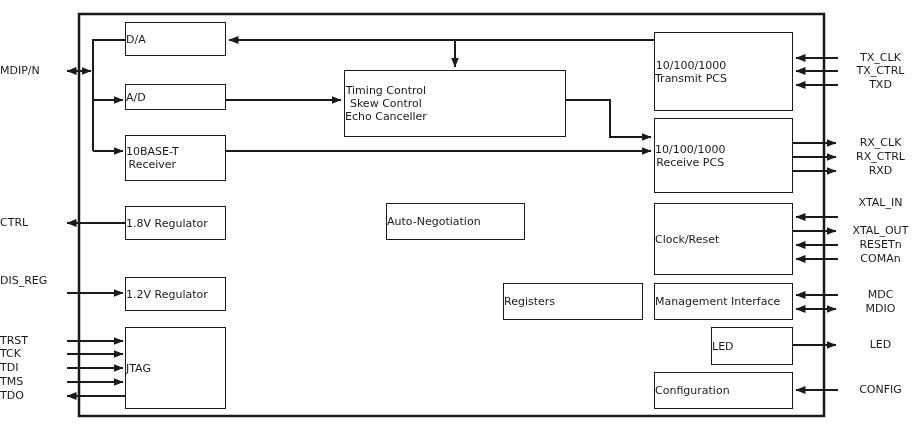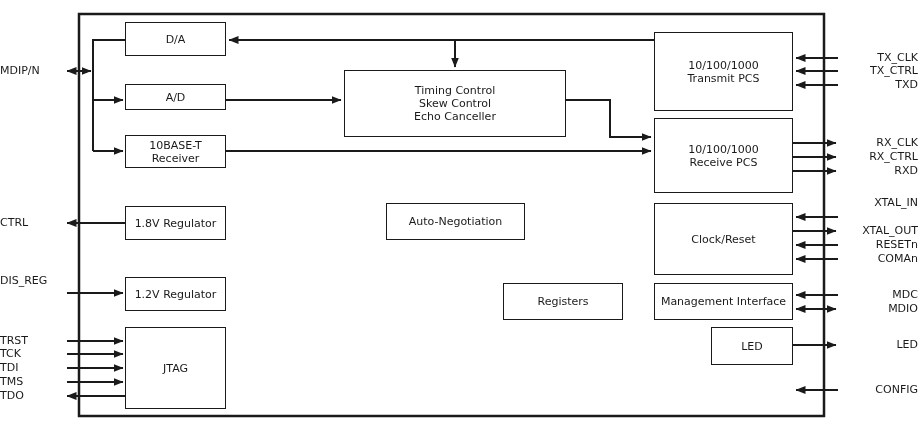--- a/index.html
+++ b/index.html
@@ -12,39 +12,39 @@
     overflow:hidden;
   }
   .wires{position:absolute;left:0;top:0;}
   .box{
     position:absolute;
     box-sizing:border-box;
     border:1.5px solid #1a1a1a;
     background:#ffffff;
     display:flex;
     align-items:center;
-    justify-content:center;
+    justify-content:flex-start;
     text-align:center;
   }
   .box .bl{
     font-size:11px;
     line-height:13px;
     white-space:pre-line;
     color:#1a1a1a;
   }
   .pin{
     position:absolute;
     height:16px;
     line-height:16px;
     font-size:11px;
     color:#1a1a1a;
     white-space:nowrap;
   }
   .pin-l{left:0;width:60px;text-align:left;}
-  .pin-r{left:843px;width:75px;text-align:right;}
+  .pin-r{left:843px;width:75px;text-align:center;}
 </style>
 </head>
 <body>
 
 <div class="stage">
 
   <svg class="wires" width="918" height="424" viewBox="0 0 918 424">
     <defs>
       <marker id="ah" markerUnits="userSpaceOnUse" markerWidth="10" markerHeight="8" refX="9.5" refY="4" orient="auto-start-reverse">
         <path d="M0,0 L10,4 L0,8 z" fill="#1a1a1a"></path>
@@ -90,60 +90,63 @@
       <path d="M838 390 H796" marker-end="url(#ah)"></path>
     </g>
   </svg>
 
   <div class="box" style="left:125px;top:22px;width:101px;height:34px">
     <span class="bl">D/A</span>
   </div>
   <div class="box" style="left:125px;top:84px;width:101px;height:26px">
     <span class="bl">A/D</span>
   </div>
-  <div class="box" style="left:125px;top:135px;width:101px;height:33px">
+  <div class="box" style="left:125px;top:135px;width:101px;height:46px">
     <span class="bl">10BASE-T
 Receiver</span>
   </div>
   <div class="box" style="left:125px;top:206px;width:101px;height:34px">
     <span class="bl">1.8V Regulator</span>
   </div>
   <div class="box" style="left:125px;top:277px;width:101px;height:34px">
     <span class="bl">1.2V Regulator</span>
   </div>
   <div class="box" style="left:125px;top:327px;width:101px;height:82px">
     <span class="bl">JTAG</span>
   </div>
   <div class="box" style="left:344px;top:70px;width:222px;height:67px">
     <span class="bl">Timing Control
 Skew Control
 Echo Canceller</span>
   </div>
   <div class="box" style="left:386px;top:203px;width:139px;height:37px">
     <span class="bl">Auto-Negotiation</span>
   </div>
-  <div class="box" style="left:503px;top:283px;width:120px;height:37px">
+  <div class="box" style="left:503px;top:283px;width:140px;height:37px">
     <span class="bl">Registers</span>
   </div>
   <div class="box" style="left:654px;top:32px;width:139px;height:79px">
     <span class="bl">10/100/1000
 Transmit PCS</span>
   </div>
   <div class="box" style="left:654px;top:118px;width:139px;height:75px">
     <span class="bl">10/100/1000
 Receive PCS</span>
   </div>
   <div class="box" style="left:654px;top:203px;width:139px;height:72px">
     <span class="bl">Clock/Reset</span>
   </div>
   <div class="box" style="left:654px;top:283px;width:139px;height:37px">
     <span class="bl">Management Interface</span>
   </div>
   <div class="box" style="left:711px;top:327px;width:82px;height:38px">
     <span class="bl">LED</span>
+  </div>
+  <div class="box" style="left:654px;top:372px;width:139px;height:37px">
+    <span class="bl">Configuration</span>
   </div>
 
   <div class="pin pin-l" style="top:63px"><span>MDIP/N</span></div>
   <div class="pin pin-l" style="top:215px"><span>CTRL</span></div>
   <div class="pin pin-l" style="top:273px"><span>DIS_REG</span></div>
   <div class="pin pin-l" style="top:333px"><span>TRST</span></div>
   <div class="pin pin-l" style="top:346px"><span>TCK</span></div>
   <div class="pin pin-l" style="top:360px"><span>TDI</span></div>
   <div class="pin pin-l" style="top:374px"><span>TMS</span></div>
   <div class="pin pin-l" style="top:388px"><span>TDO</span></div>

